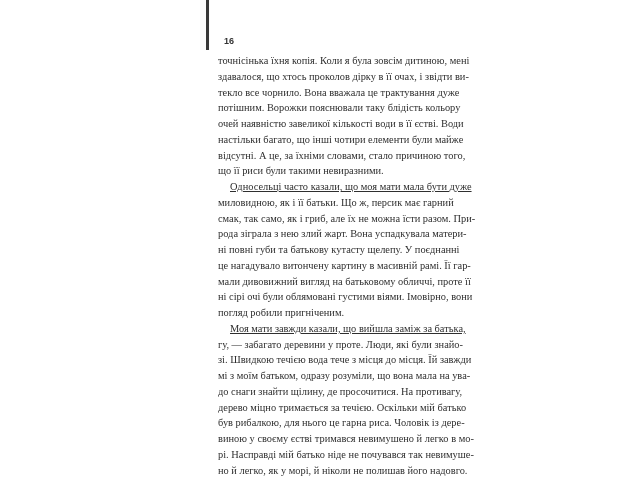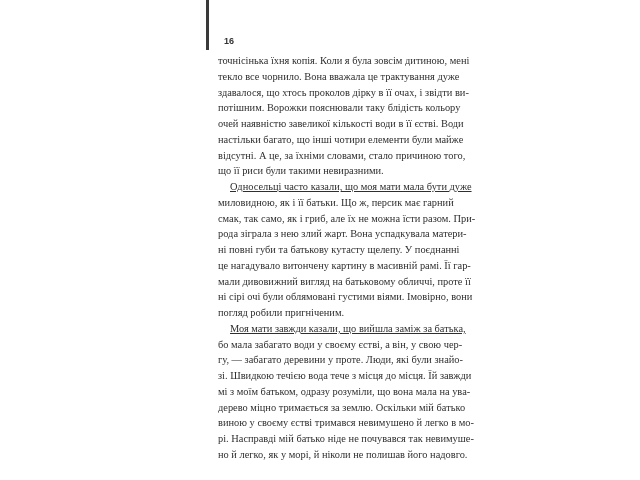--- a/index.html
+++ b/index.html
@@ -16,22 +16,22 @@
 <body>
 
 <div class="page">
   <div class="edge-bar"></div>
   <div class="page-number">16</div>
 
   <div class="body-text">
 
     <div>
       <span class="line">точнісінька їхня копія. Коли я була зовсім дитиною, мені</span>
+      <span class="line">здавалося, що хтось проколов дірку в її очах, і звідти ви-</span>
       <span class="line">текло все чорнило. Вона вважала це трактування дуже</span>
-      <span class="line">здавалося, що хтось проколов дірку в її очах, і звідти ви-</span>
       <span class="line">потішним. Ворожки пояснювали таку блідість кольору</span>
       <span class="line">очей наявністю завеликої кількості води в її єстві. Води</span>
       <span class="line">настільки багато, що інші чотири елементи були майже</span>
       <span class="line">відсутні. А це, за їхніми словами, стало причиною того,</span>
       <span class="line last">що її риси були такими невиразними.</span>
     </div>
 
     <div>
       <span class="line indent">Односельці часто казали, що моя мати мала бути дуже</span>
       <span class="line">миловидною, як і її батьки. Що ж, персик має гарний</span>
@@ -39,25 +39,26 @@
       <span class="line">рода зіграла з нею злий жарт. Вона успадкувала матери-</span>
       <span class="line">ні повні губи та батькову кутасту щелепу. У поєднанні</span>
       <span class="line">це нагадувало витончену картину в масивній рамі. Її гар-</span>
       <span class="line">мали дивовижний вигляд на батьковому обличчі, проте її</span>
       <span class="line">ні сірі очі були облямовані густими віями. Імовірно, вони</span>
       <span class="line last">погляд робили пригніченим.</span>
     </div>
 
     <div>
       <span class="line indent">Моя мати завжди казали, що вийшла заміж за батька,</span>
-      <span class="line">бо мала забагато води у своєму єстві, а він, у свою чер-</span>
       <span class="line">гу, — забагато деревини у проте. Люди, які були знайо-</span>
       <span class="line">зі. Швидкою течією вода тече з місця до місця. Їй завжди</span>
       <span class="line">мі з моїм батьком, одразу розуміли, що вона мала на ува-</span>
-      <span class="line">дерево міцно тримається за землю. Оскільки мій батько</span>
+      <span class="line">до снаги знайти щілину, де просочитися. На противагу,</span>
+      <span class="line">дерево міцно тримається за течією. Оскільки мій батько</span>
+      <span class="line">був рибалкою, для нього це гарна риса. Чоловік із дере-</span>
       <span class="line">виною у своєму єстві тримався невимушено й легко в мо-</span>
       <span class="line">рі. Насправді мій батько ніде не почувався так невимуше-</span>
       <span class="line">но й легко, як у морі, й ніколи не полишав його надовго.</span>
 
     </div>
 
   </div>
 </div>
 
 </body></html>

